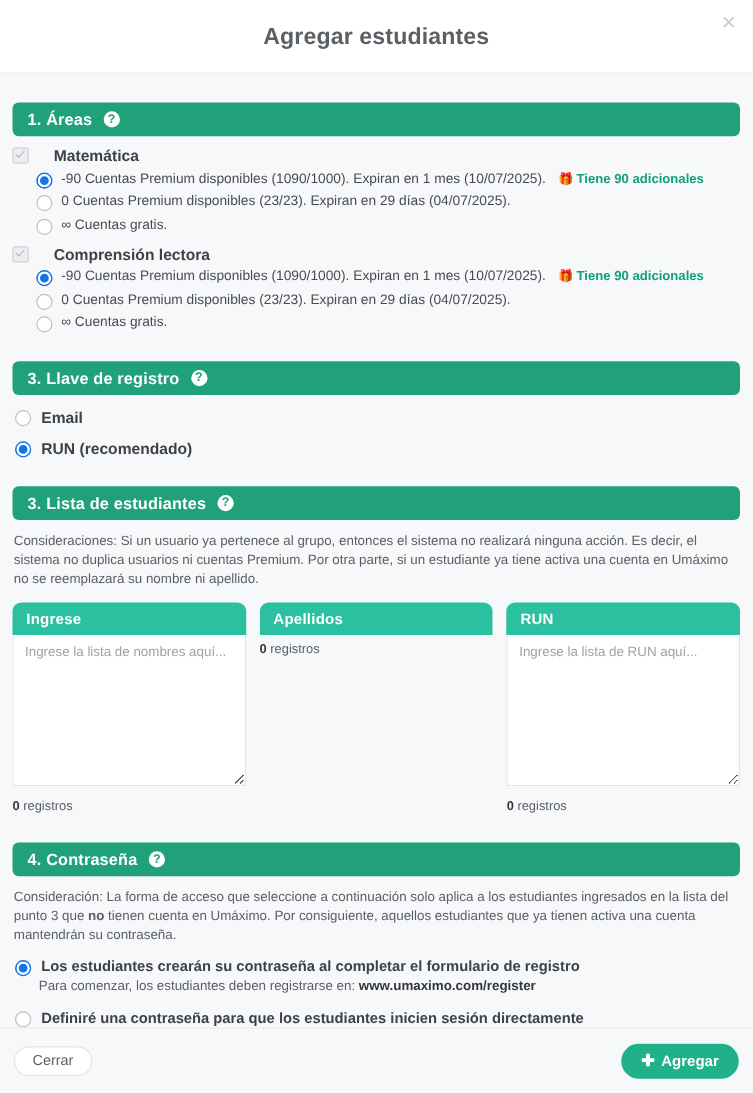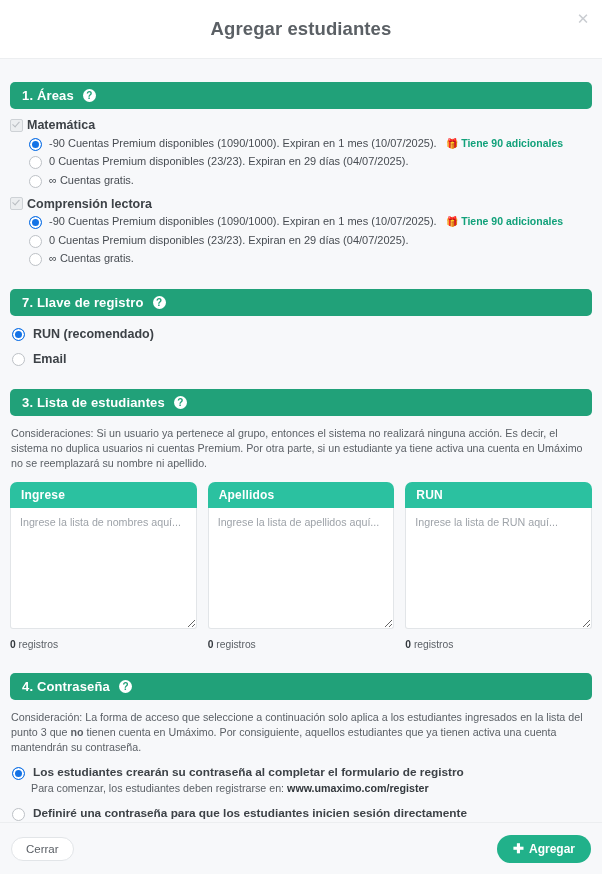--- a/index.html
+++ b/index.html
@@ -87,22 +87,21 @@
     justify-content: center;
     line-height: 1;
     cursor: pointer;
     flex: 0 0 auto;
   }
 
   
   .area-group { margin-top: 9px; }
   .area-head {
     display: flex;
-    align-items: center;
-    gap: 4px;
+    gap: 20px;
     margin-bottom: 3px;
   }
   .cb {
     width: 11px;
     height: 11px;
     border: 1px solid #ced2d6;
     border-radius: 2px;
     background: #eceef0;
     position: relative;
     flex: 0 0 auto;
@@ -351,51 +350,50 @@
       <span class="rb"></span>
       <span class="opt-text">0 Cuentas Premium disponibles (23/23). Expiran en 29 días (04/07/2025).</span>
     </div>
     <div class="opt-row">
       <span class="rb"></span>
       <span class="opt-text">∞ Cuentas gratis.</span>
     </div>
   </div>
 
   <div class="section-bar">
-    <span class="sec-title">7. Llave de registro</span>
+    <span class="sec-title">3. Llave de registro</span>
     <span class="help-icon">?</span>
+  </div>
+  <div class="key-row">
+    <span class="rb"></span>
+    <span class="key-label">Email</span>
   </div>
   <div class="key-row">
     <span class="rb sel"></span>
     <span class="key-label">RUN (recomendado)</span>
-  </div>
-  <div class="key-row">
-    <span class="rb"></span>
-    <span class="key-label">Email</span>
   </div>
 
   <div class="section-bar">
     <span class="sec-title">3. Lista de estudiantes</span>
     <span class="help-icon">?</span>
   </div>
   <div class="note">Consideraciones: Si un usuario ya pertenece al grupo, entonces el sistema no realizará ninguna acción. Es decir, el sistema no duplica usuarios ni cuentas Premium. Por otra parte, si un estudiante ya tiene activa una cuenta en Umáximo no se reemplazará su nombre ni apellido.</div>
 
   <div class="cols">
     <div class="col">
       <div class="col-head">
         <span>Ingrese</span>
       </div>
       <textarea class="ta" placeholder="Ingrese la lista de nombres aquí..." style=""></textarea>
       <div class="reg"><b>0</b><span> registros</span></div>
     </div>
     <div class="col">
       <div class="col-head">
         <span>Apellidos</span>
       </div>
-      <textarea class="ta" placeholder="Ingrese la lista de apellidos aquí..." style=""></textarea>
       <div class="reg"><b>0</b><span> registros</span></div>
     </div>
     <div class="col">
       <div class="col-head">
         <span>RUN</span>
       </div>
       <textarea class="ta" placeholder="Ingrese la lista de RUN aquí..." style=""></textarea>
       <div class="reg"><b>0</b><span> registros</span></div>
     </div>
   </div>

